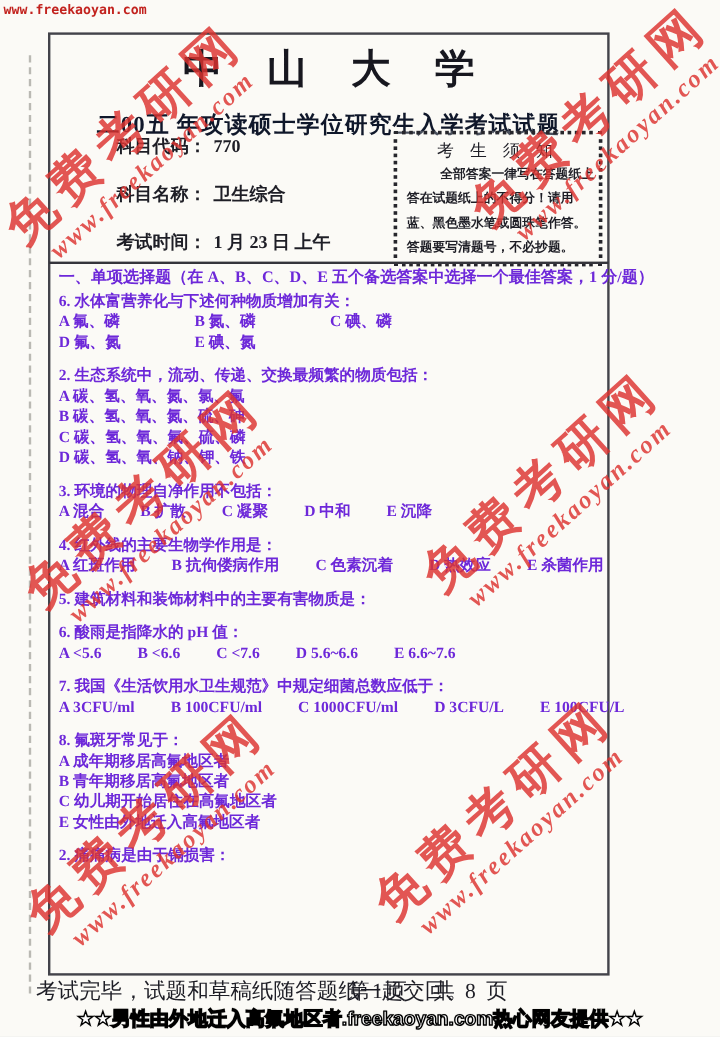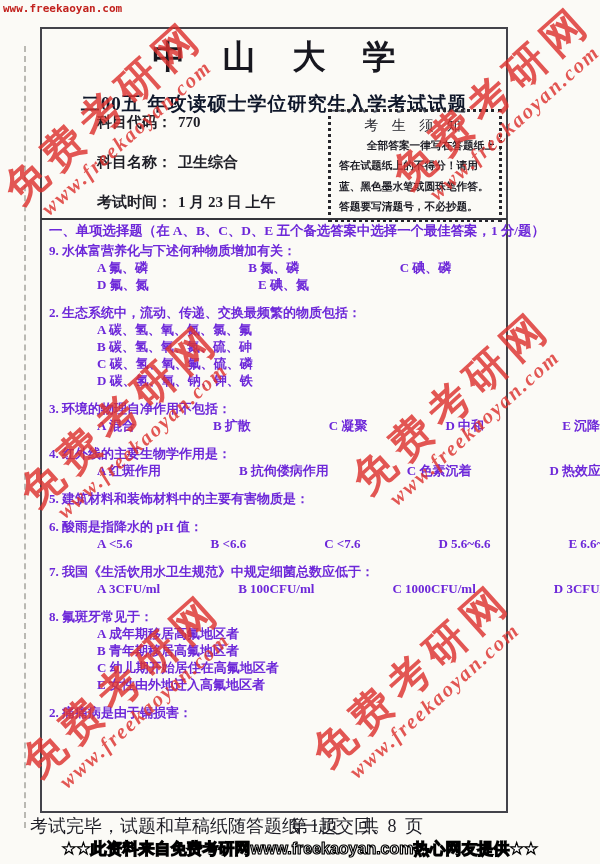--- a/index.html
+++ b/index.html
@@ -43,21 +43,21 @@
   .divider { position:absolute; left:-1px; right:-1px; top:189px; border-top:2px solid #35353b; }
   .questions {
     position:absolute; left:7px; right:3px; top:193px;
     font-size:13px; line-height:17px; font-weight:600; color:#6d28d9;
   }
   .sec-head { font-weight:bold; font-size:13.4px; margin-bottom:2px; white-space:nowrap; }
   .question { margin-top:11px; }
   .question.first { margin-top:3px; }
   .stem { white-space:nowrap; }
   .orow { display:flex; }
-  .orow .opt { margin-right:30px; white-space:nowrap;margin-left:48px; }
+  .orow .opt { margin-right:30px; white-space:nowrap; }
   .orow.grid .opt { width:113px; margin-right:0; }
   .footer {
     position:absolute; left:30px; right:8px; top:814px;
     font-size:18px; font-weight:400; white-space:nowrap;
   }
   .pageno { position:absolute; left:260px; letter-spacing:2px; }
   .banner {
     position:absolute; left:0; right:0; top:839px; text-align:center;
     font-family:"Liberation Sans","DejaVu Sans",sans-serif;
     font-size:16px; font-weight:bold; color:#fff;
@@ -98,21 +98,21 @@
           <div class="notice-line">答题要写清题号，不必抄题。</div>
         </div>
     </div>
 
     <div class="divider"></div>
 
     <div class="questions">
       <div class="sec-head">一、单项选择题（在 A、B、C、D、E 五个备选答案中选择一个最佳答案，1 分/题）</div>
       <div id="qlist">
           <div class="question first">
-            <div class="stem">9. 水体富营养化与下述何种物质增加有关：</div>
+            <div class="stem">6. 水体富营养化与下述何种物质增加有关：</div>
             <div class="orow grid">
               <span class="opt">A 氟、磷</span>
               <span class="opt">B 氮、磷</span>
               <span class="opt">C 碘、磷</span>
             </div>
             <div class="orow grid">
               <span class="opt">D 氟、氮</span>
               <span class="opt">E 碘、氮</span>
             </div>
           </div>
@@ -194,21 +194,21 @@
           </div>
         </div>
     </div>
   </div>
 
   <div class="footer">
     <span>考试完毕，试题和草稿纸随答题纸一起交回。</span>
     <span class="pageno">第1页　共 8 页</span>
   </div>
 
-  <div class="banner">★★此资料来自免费考研网www.freekaoyan.com热心网友提供★★</div>
+  <div class="banner">★★男性由外地迁入高氟地区者.freekaoyan.com热心网友提供★★</div>
 
   <div id="wms">
       <div class="wm" style="left: -38px; top: 87px; color: rgb(221, 51, 48);">
         <div class="wm-big">免费考研网</div>
         <div class="wm-url">www.freekaoyan.com</div>
       </div>
       <div class="wm" style="left: 350px; top: 72px; color: rgb(221, 51, 48);">
         <div class="wm-big">免费考研网</div>
         <div class="wm-url">www.freekaoyan.com</div>
       </div>

